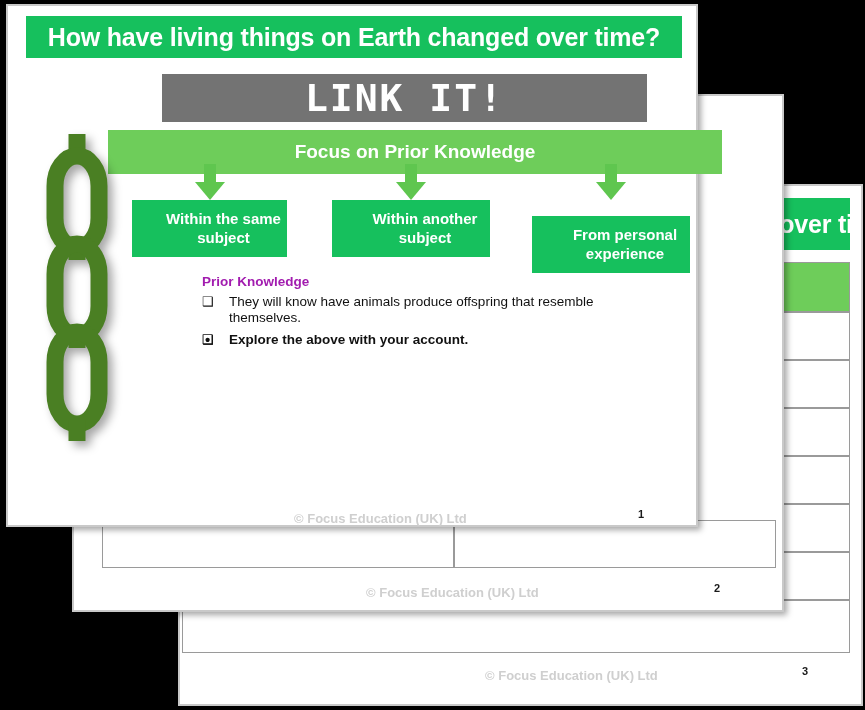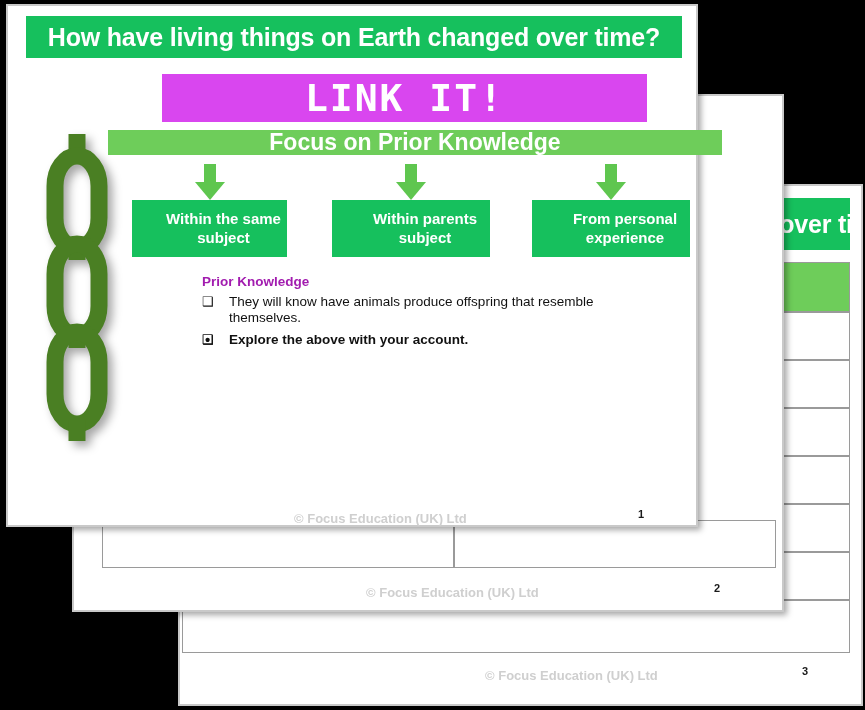--- a/index.html
+++ b/index.html
@@ -73,29 +73,29 @@
   }
 
   
   #slide1 { left: 6px; top: 4px; width: 692px; height: 523px; }
   #slide1 .slide-title {
     left: 18px; top: 10px; width: 656px; height: 42px;
     font-size: 25px;
   }
   .linkit-bar {
     position: absolute; left: 154px; top: 68px; width: 485px; height: 48px;
-    background: #d946ef; color: #ffffff;
+    background: #737373; color: #ffffff;
     font-size: 38px; font-weight: bold; letter-spacing: 2px;
     display: flex; align-items: center; justify-content: center;
     font-family: "DejaVu Sans Mono", monospace;
   }
   .focus-bar {
-    position: absolute; left: 100px; top: 124px; width: 614px; height: 25px;
+    position: absolute; left: 100px; top: 124px; width: 614px; height: 44px;
     background: #6ecd5a; color: #ffffff;
-    font-size: 23px; font-weight: bold;
+    font-size: 19px; font-weight: bold;
     display: flex; align-items: center; justify-content: center;
   }
   .arrow { position: absolute; width: 30px; height: 36px; }
   .arrow .stem {
     position: absolute; left: 9px; top: 0; width: 12px; height: 20px; background: #5fc64f;
   }
   .arrow .head {
     position: absolute; left: 0; top: 18px; width: 0; height: 0;
     border-left: 15px solid transparent;
     border-right: 15px solid transparent;
@@ -106,21 +106,21 @@
   #arrow3 { left: 588px; top: 158px; }
 
   .cat-box {
     position: absolute; top: 194px; height: 57px;
     background: #16c05d; color: #ffffff;
     font-size: 15px; font-weight: bold; line-height: 1.25;
     display: flex; align-items: center; justify-content: center; text-align: center; padding-left: 28px;
   }
   #cat1 { left: 124px; width: 155px; }
   #cat2 { left: 324px; width: 158px; }
-  #cat3 { left: 524px; width: 158px; }
+  #cat3 { left: 524px; width: 158px; margin-top: 16px; }
 
   .pk-block { position: absolute; left: 194px; top: 268px; width: 440px; }
   .pk-title { font-size: 13.5px; font-weight: bold; color: #a21caf; margin-bottom: 5px; }
   .pk-item {
     position: relative; padding-left: 27px;
     font-size: 13.5px; color: #111; line-height: 1.18; margin-bottom: 6px;
   }
   .pk-item .mk {
     position: absolute; left: 0; top: 0; font-size: 13px; color: #111;
   }
@@ -192,21 +192,21 @@
     <div class="arrow" id="arrow2">
       <div class="stem"></div>
         <div class="head"></div>
     </div>
     <div class="arrow" id="arrow3">
       <div class="stem"></div>
         <div class="head"></div>
     </div>
 
     <div class="cat-box" id="cat1">Within the same subject</div>
-    <div class="cat-box" id="cat2">Within parents subject</div>
+    <div class="cat-box" id="cat2">Within another subject</div>
     <div class="cat-box" id="cat3">From personal experience</div>
 
     <div class="pk-block">
       <div class="pk-title">Prior Knowledge</div>
 
       <div class="pk-item">
         <span class="mk">❑</span>
         <span>They will know have animals produce offspring that resemble themselves.</span>
       </div>
       <div class="pk-item">

